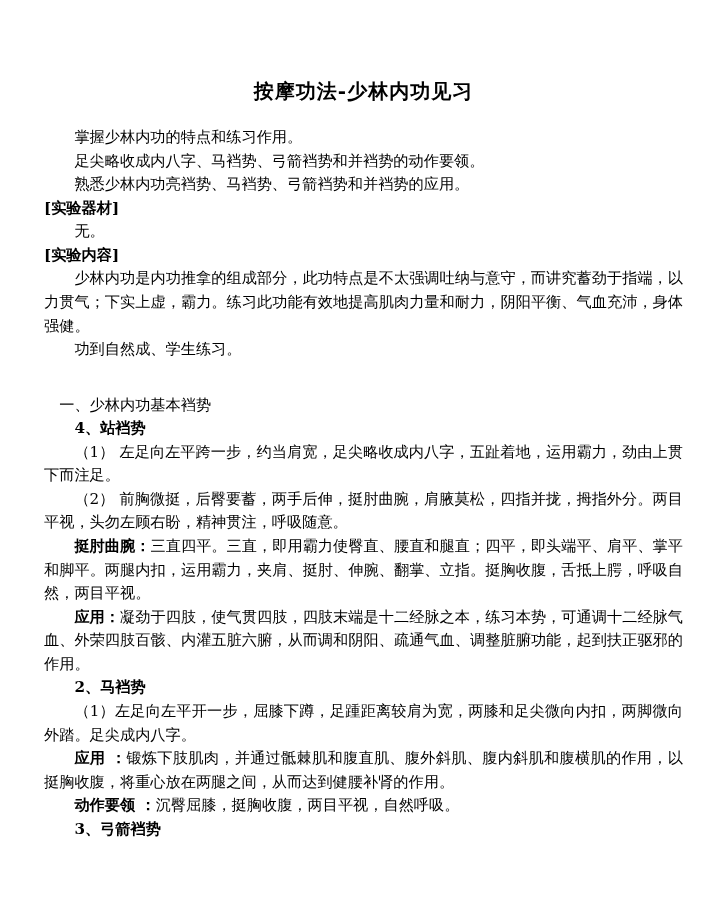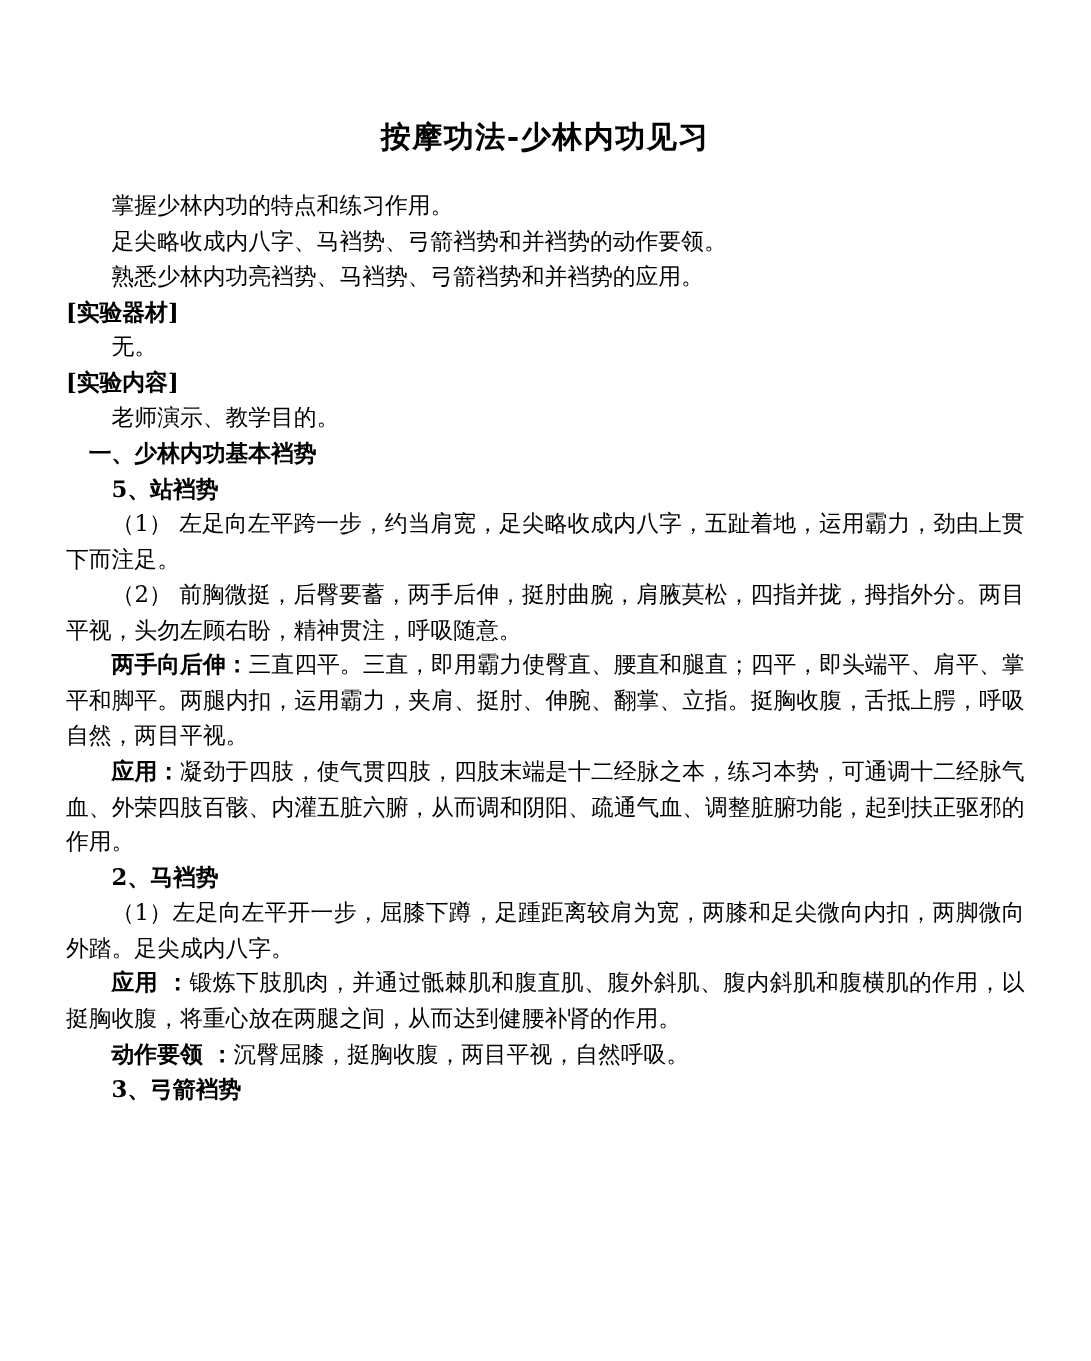--- a/index.html
+++ b/index.html
@@ -39,21 +39,22 @@
   .p {
     margin: 0;
     text-indent: 2em;
   }
   .p.head {
     text-indent: 0;
     font-weight: bold;
   }
   .p.sub {
     text-indent: 1em;
-    font-weight: bold;
+    font-weight: normal;
+    margin-top: 32px;
   }
   .p.subsub {
     text-indent: 2em;
     font-weight: bold;
   }
   .lead {
     font-weight: bold;
   }
 </style>
 </head>
@@ -61,26 +62,27 @@
 
 <div class="page">
   <h1 class="doc-title">按摩功法-少林内功见习</h1>
   <div class="block" id="body-root">
       <p class="p">掌握少林内功的特点和练习作用。</p>
       <p class="p">足尖略收成内八字、马裆势、弓箭裆势和并裆势的动作要领。</p>
       <p class="p">熟悉少林内功亮裆势、马裆势、弓箭裆势和并裆势的应用。</p>
       <p class="p head">[实验器材]</p>
       <p class="p">无。</p>
       <p class="p head">[实验内容]</p>
-      <p class="p">老师演示、教学目的。</p>
+      <p class="p">少林内功是内功推拿的组成部分，此功特点是不太强调吐纳与意守，而讲究蓄劲于指端，以力贯气；下实上虚，霸力。练习此功能有效地提高肌肉力量和耐力，阴阳平衡、气血充沛，身体强健。</p>
+      <p class="p">功到自然成、学生练习。</p>
       <p class="p sub">一、少林内功基本裆势</p>
-      <p class="p subsub">5、站裆势</p>
+      <p class="p subsub">4、站裆势</p>
       <p class="p">（1） 左足向左平跨一步，约当肩宽，足尖略收成内八字，五趾着地，运用霸力，劲由上贯下而注足。</p>
       <p class="p">（2） 前胸微挺，后臀要蓄，两手后伸，挺肘曲腕，肩腋莫松，四指并拢，拇指外分。两目平视，头勿左顾右盼，精神贯注，呼吸随意。</p>
-      <p class="p"><span class="lead">两手向后伸：</span><span>三直四平。三直，即用霸力使臀直、腰直和腿直；四平，即头端平、肩平、掌平和脚平。两腿内扣，运用霸力，夹肩、挺肘、伸腕、翻掌、立指。挺胸收腹，舌抵上腭，呼吸自然，两目平视。</span></p>
+      <p class="p"><span class="lead">挺肘曲腕：</span><span>三直四平。三直，即用霸力使臀直、腰直和腿直；四平，即头端平、肩平、掌平和脚平。两腿内扣，运用霸力，夹肩、挺肘、伸腕、翻掌、立指。挺胸收腹，舌抵上腭，呼吸自然，两目平视。</span></p>
       <p class="p"><span class="lead">应用：</span><span>凝劲于四肢，使气贯四肢，四肢末端是十二经脉之本，练习本势，可通调十二经脉气血、外荣四肢百骸、内灌五脏六腑，从而调和阴阳、疏通气血、调整脏腑功能，起到扶正驱邪的作用。</span></p>
       <p class="p subsub">2、马裆势</p>
       <p class="p">（1）左足向左平开一步，屈膝下蹲，足踵距离较肩为宽，两膝和足尖微向内扣，两脚微向外踏。足尖成内八字。</p>
       <p class="p"><span class="lead">应用 ：</span><span>锻炼下肢肌肉，并通过骶棘肌和腹直肌、腹外斜肌、腹内斜肌和腹横肌的作用，以挺胸收腹，将重心放在两腿之间，从而达到健腰补肾的作用。</span></p>
       <p class="p"><span class="lead">动作要领 ：</span><span>沉臀屈膝，挺胸收腹，两目平视，自然呼吸。</span></p>
       <p class="p subsub">3、弓箭裆势</p>
     </div>
 </div>
 
 </body></html>

